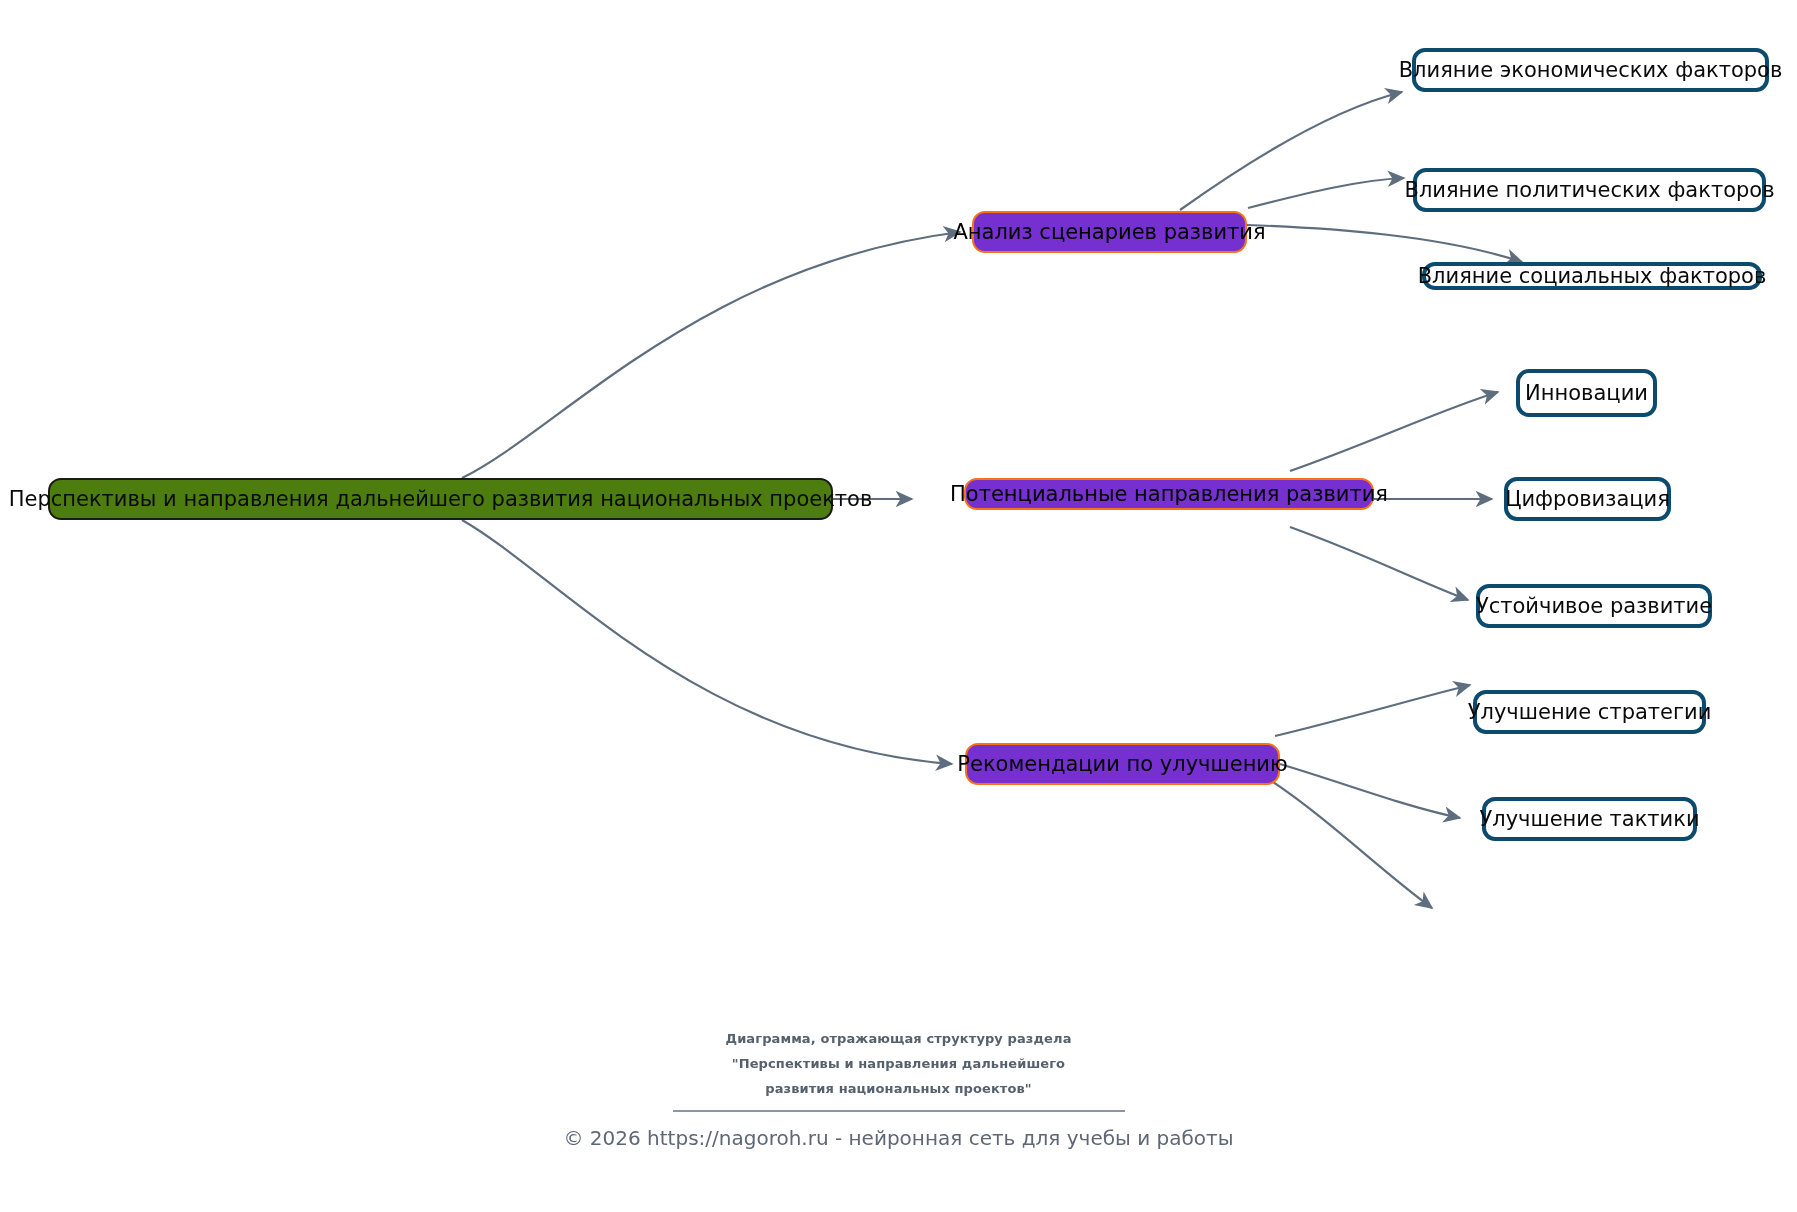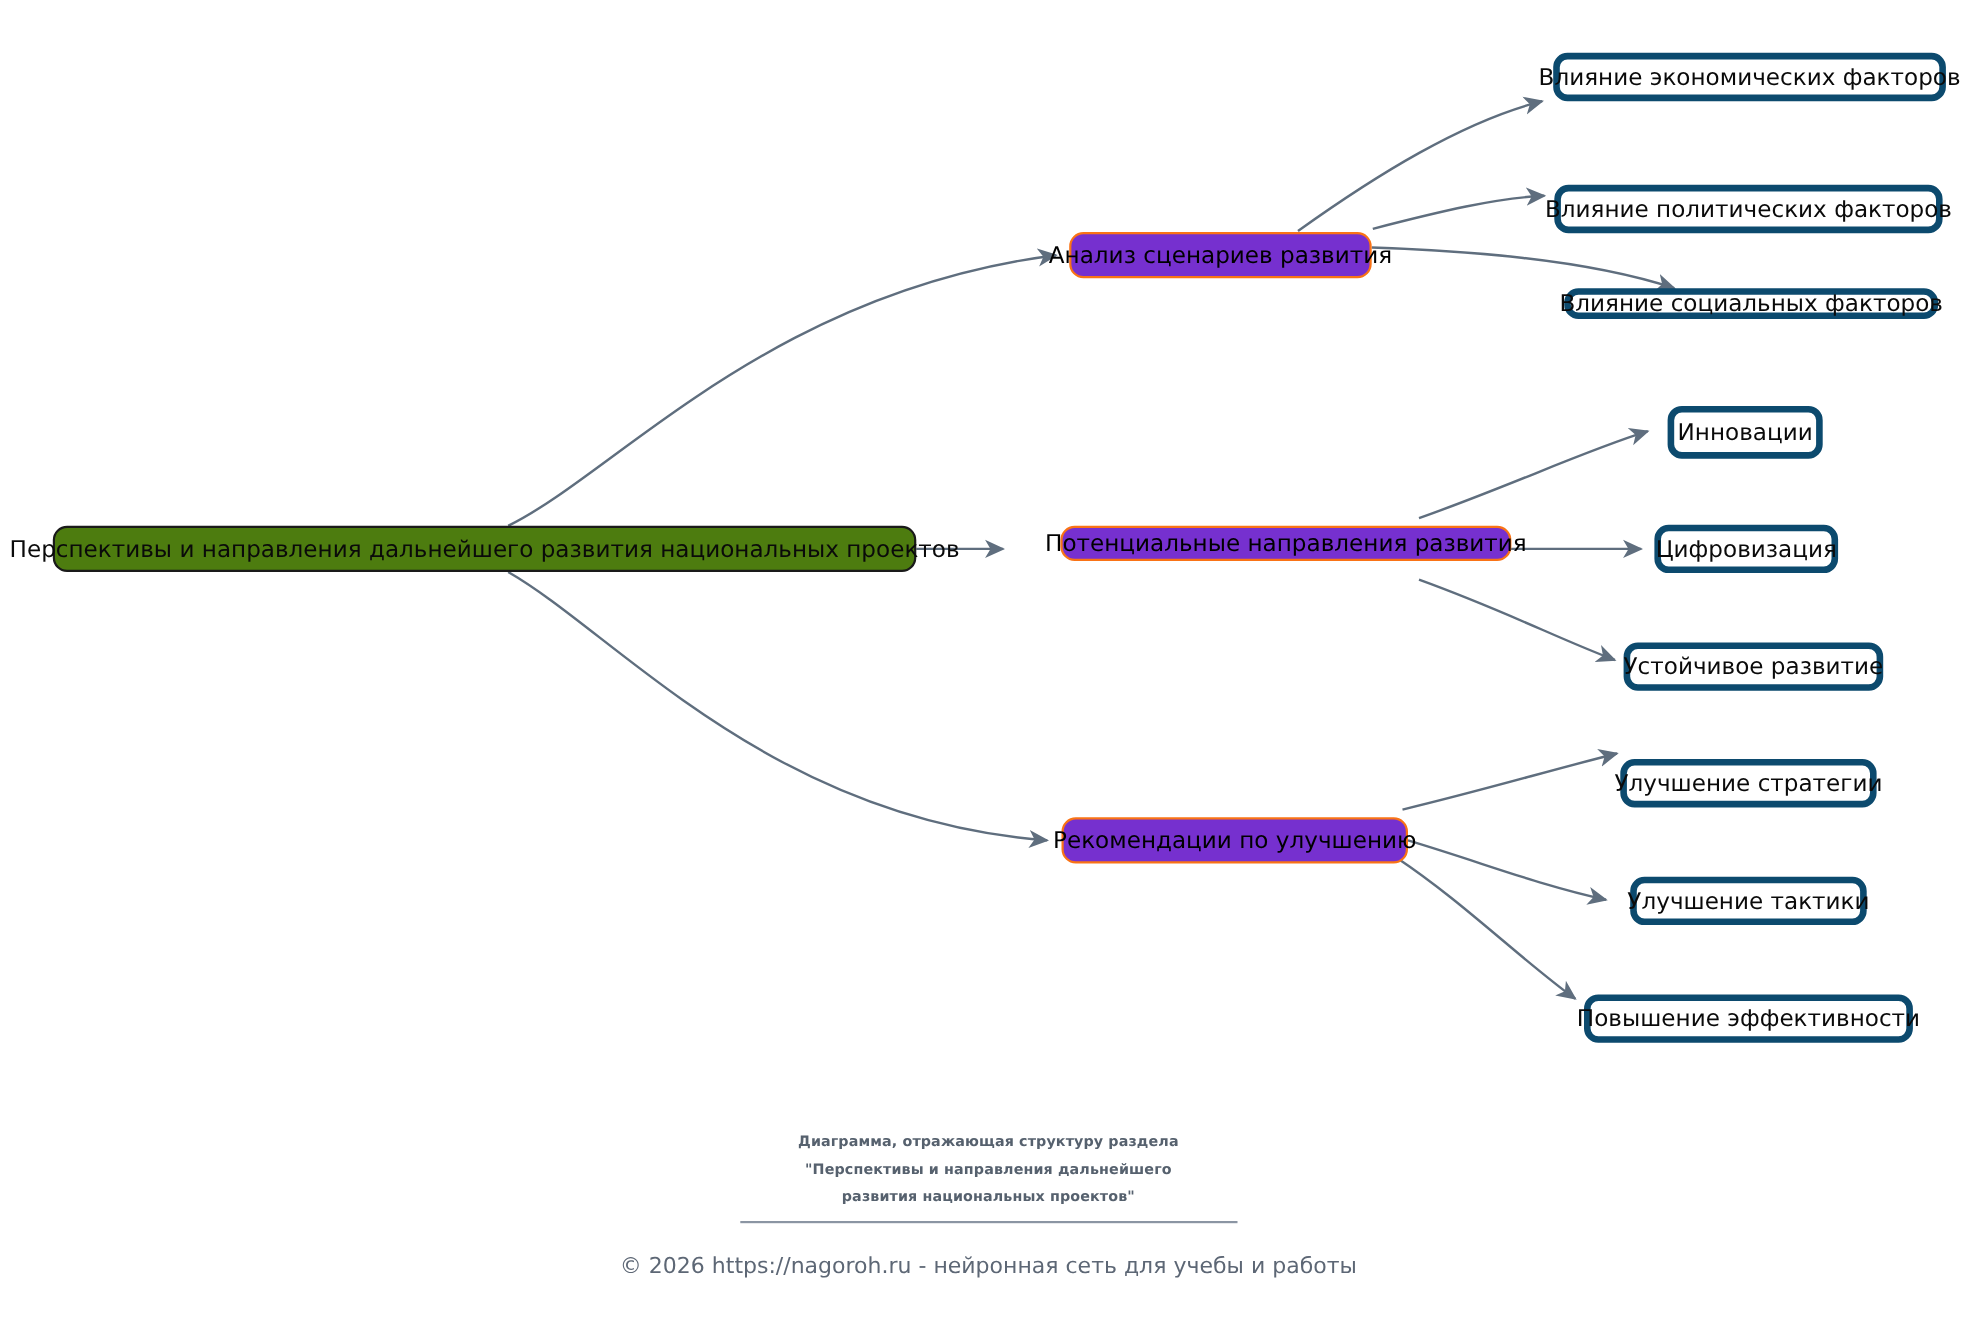--- a/index.html
+++ b/index.html
@@ -46,21 +46,21 @@
   .node-branch {
     background: #7630cf;
     border: 2px solid #f97316;
     border-radius: 13px;
     color: #000000;
     font-size: 21px;
     padding: 0 14px;
   }
   .node-leaf {
     background: #ffffff;
-    border: 6px solid #0c4a6e;
+    border: 4px solid #0c4a6e;
     border-radius: 13px;
     color: #0a0a0a;
     font-size: 21px;
     padding: 0 14px;
   }
   .caption {
     position: absolute;
     left: 0;
     width: 1797px;
     text-align: center;
@@ -159,25 +159,22 @@
   </div>
 
   <div class="node node-leaf" style="left:1473px; top:690px; width:233px; height:44px;">
     <span>Улучшение стратегии</span>
   </div>
 
   <div class="node node-leaf" style="left:1482px; top:797px; width:215px; height:44px;">
     <span>Улучшение тактики</span>
   </div>
 
-  <div class="node node-leaf" style="left:1440px; top:904px; width:299px; height:44px;">
-    <span>Повышение эффективности</span>
-  </div>
 
   <div class="caption" style="top:1030px;">Диаграмма, отражающая структуру раздела</div>
   <div class="caption" style="top:1055px;">"Перспективы и направления дальнейшего</div>
   <div class="caption" style="top:1080px;">развития национальных проектов"</div>
 
   <div class="caption-rule" style="top:1110px;"></div>
 
-  <div class="footer" style="top:1126px;margin-top:12px;">© 2026 https://nagoroh.ru - нейронная сеть для учебы и работы</div>
+  <div class="footer" style="top:1126px;">© 2026 https://nagoroh.ru - нейронная сеть для учебы и работы</div>
 
 </div>
 
 </body></html>

